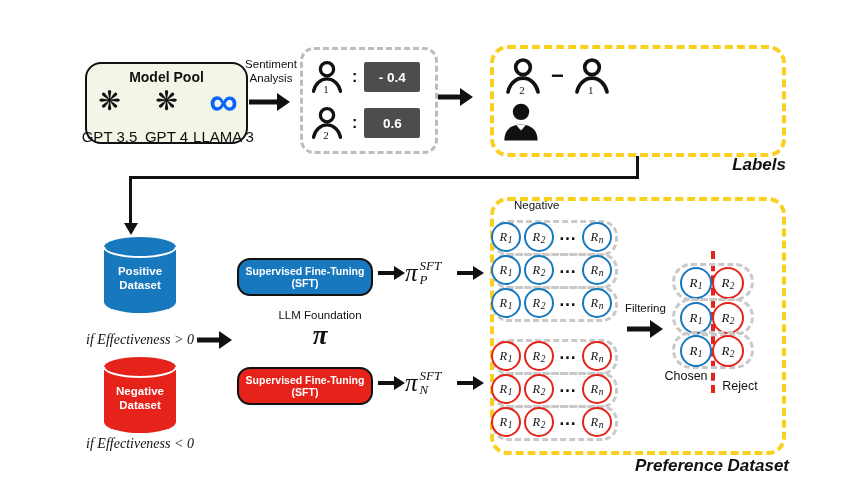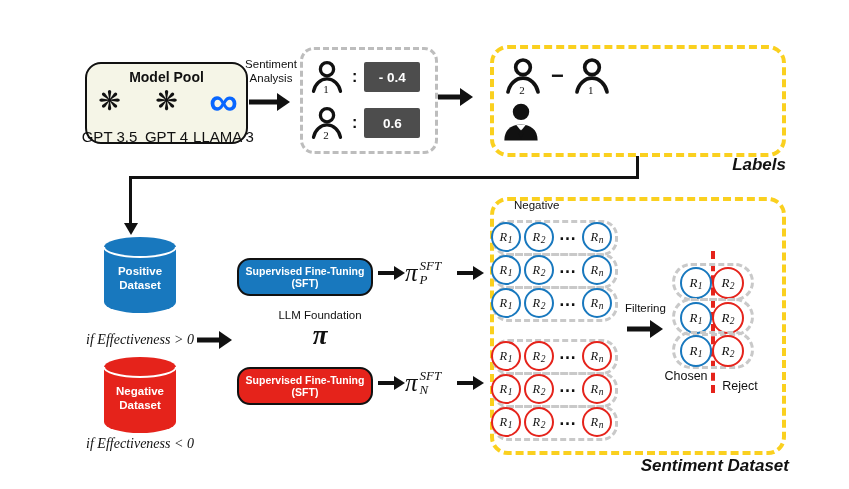--- a/index.html
+++ b/index.html
@@ -403,15 +403,15 @@
         <sub>1</sub>
       </span>
     <span class="rc reject">
         <i>R</i>
         <sub>2</sub>
       </span>
   </div>
   <div class="abs" style="left:660px;top:369px;width:52px;text-align:center;font-size:12.5px;">Chosen</div>
   <div class="abs" style="left:717px;top:379px;width:46px;text-align:center;font-size:12.5px;">Reject</div>
 
-  <div class="abs caption" style="left:613px;top:456px;width:176px;text-align:right;">Sentiment Dataset</div>
+  <div class="abs caption" style="left:613px;top:456px;width:176px;text-align:right;">Preference Dataset</div>
 
 </div>
 
 </body></html>

